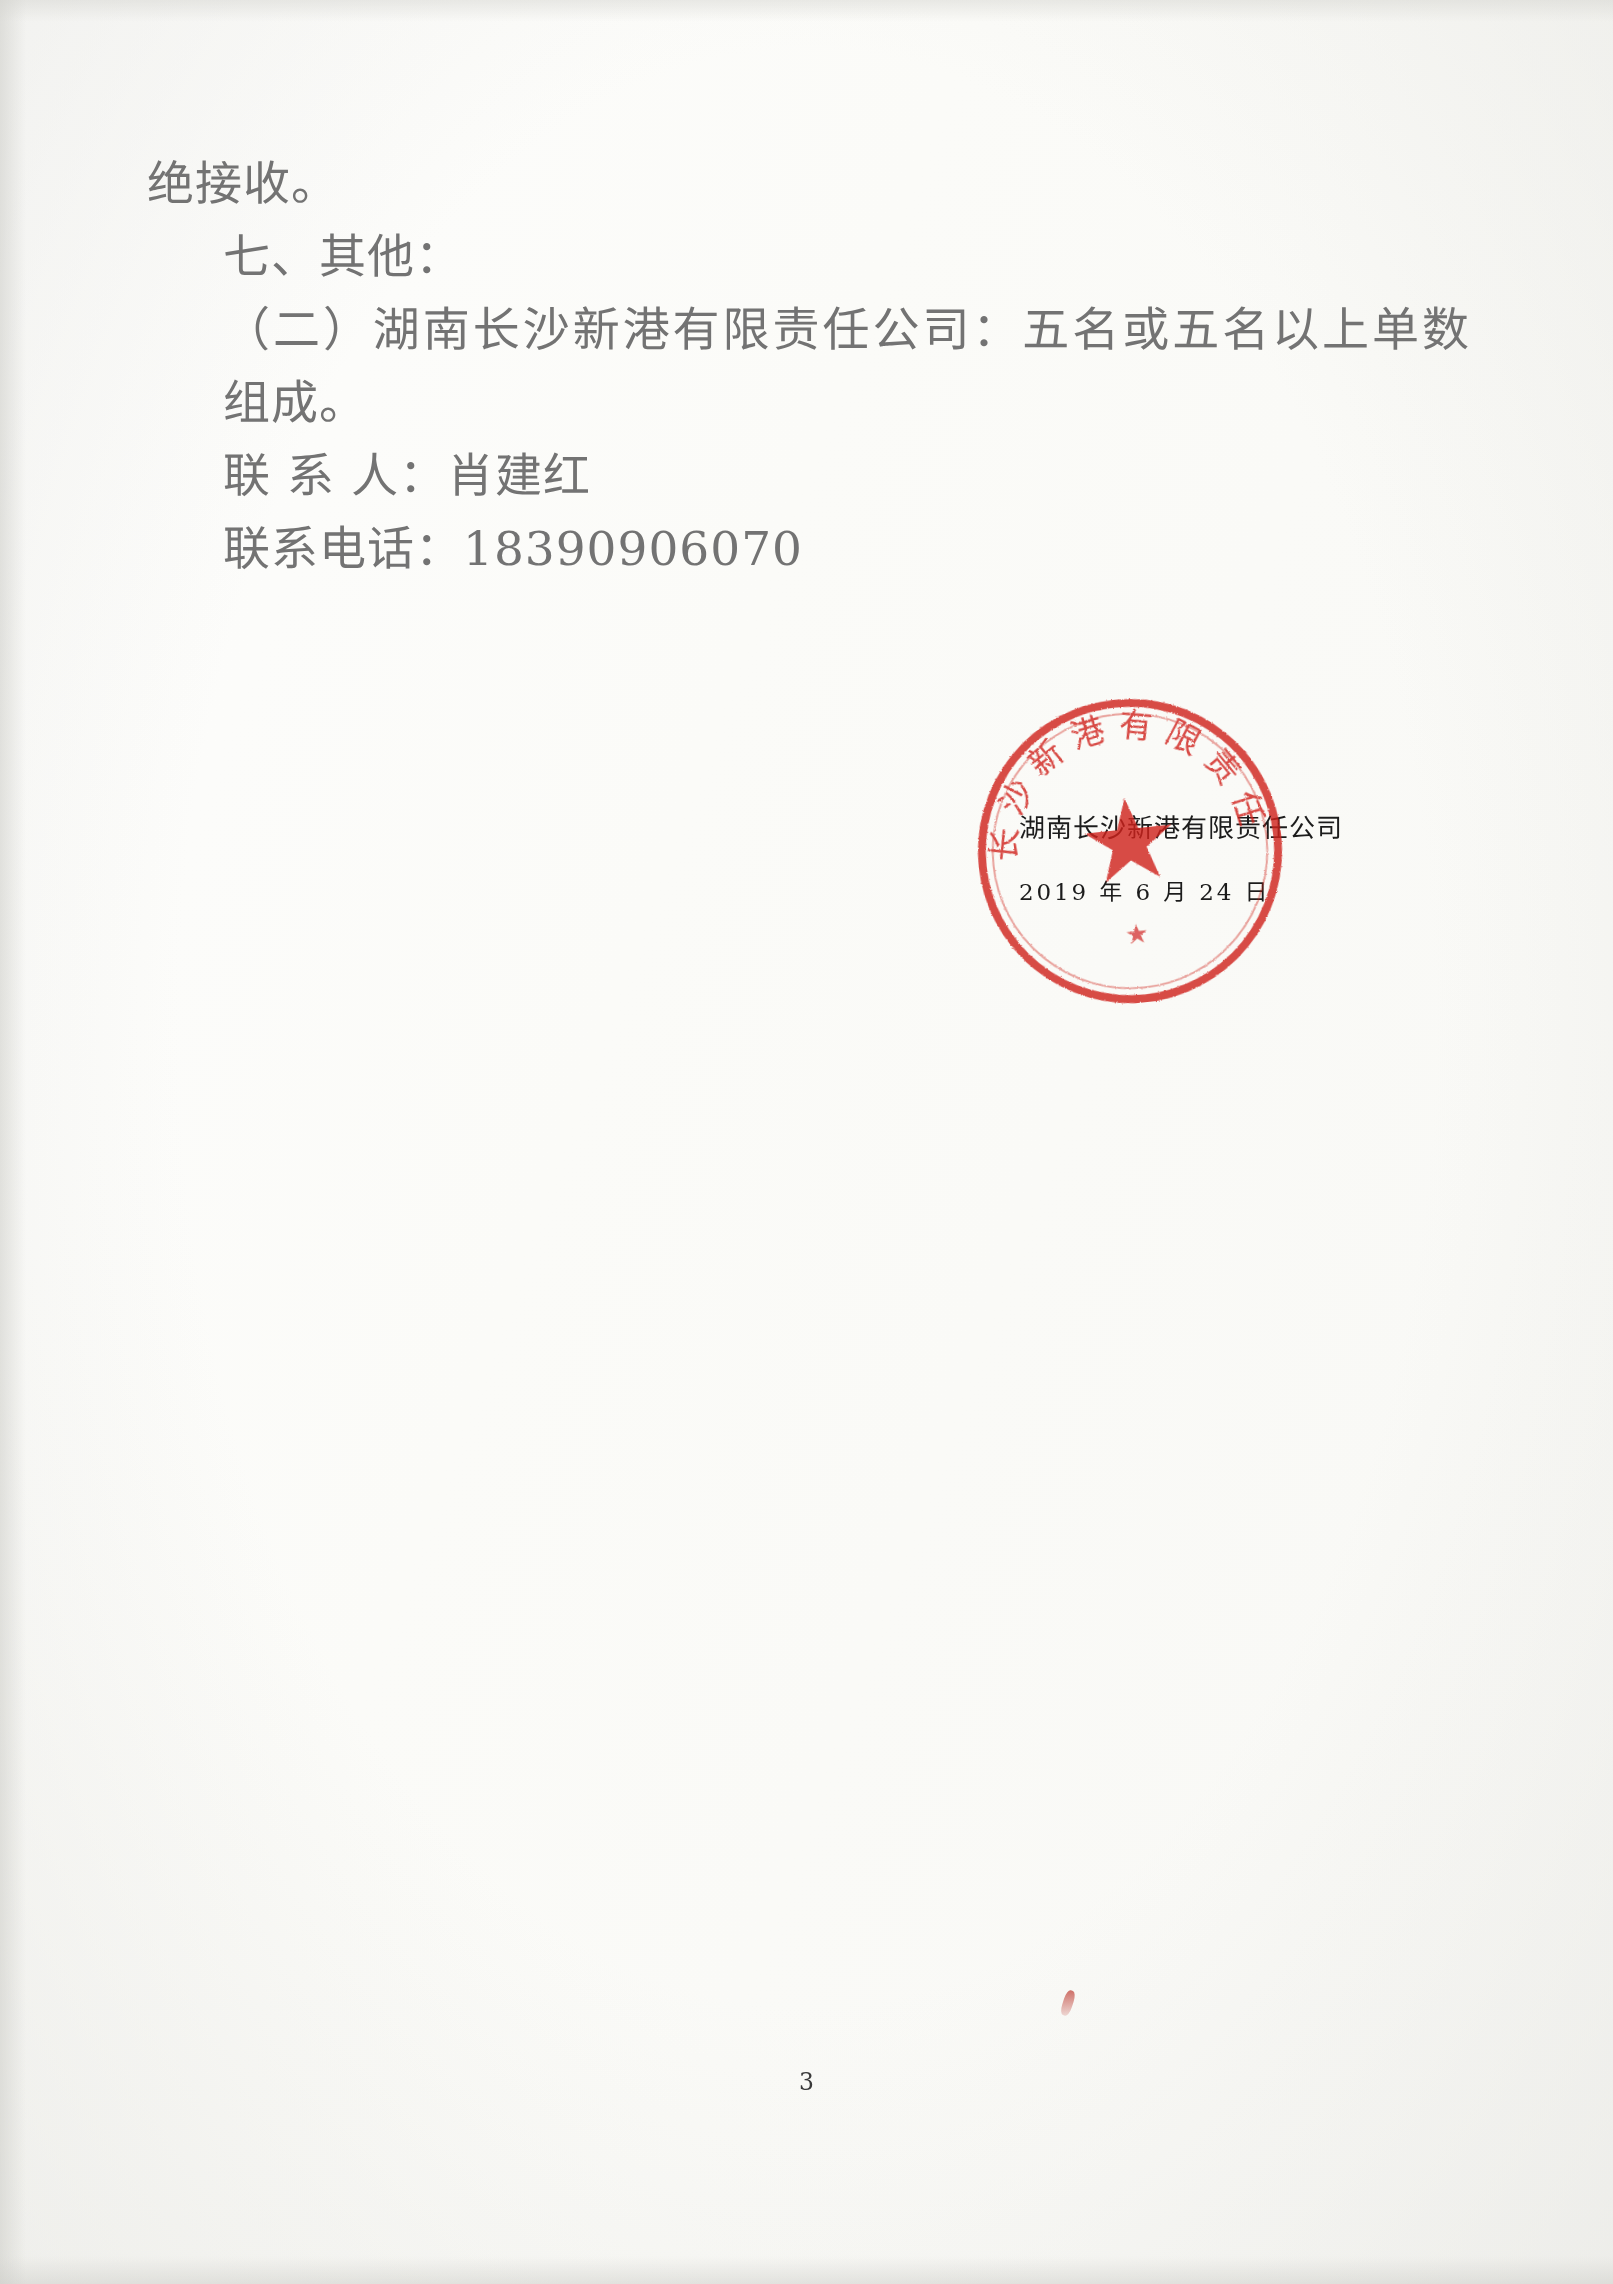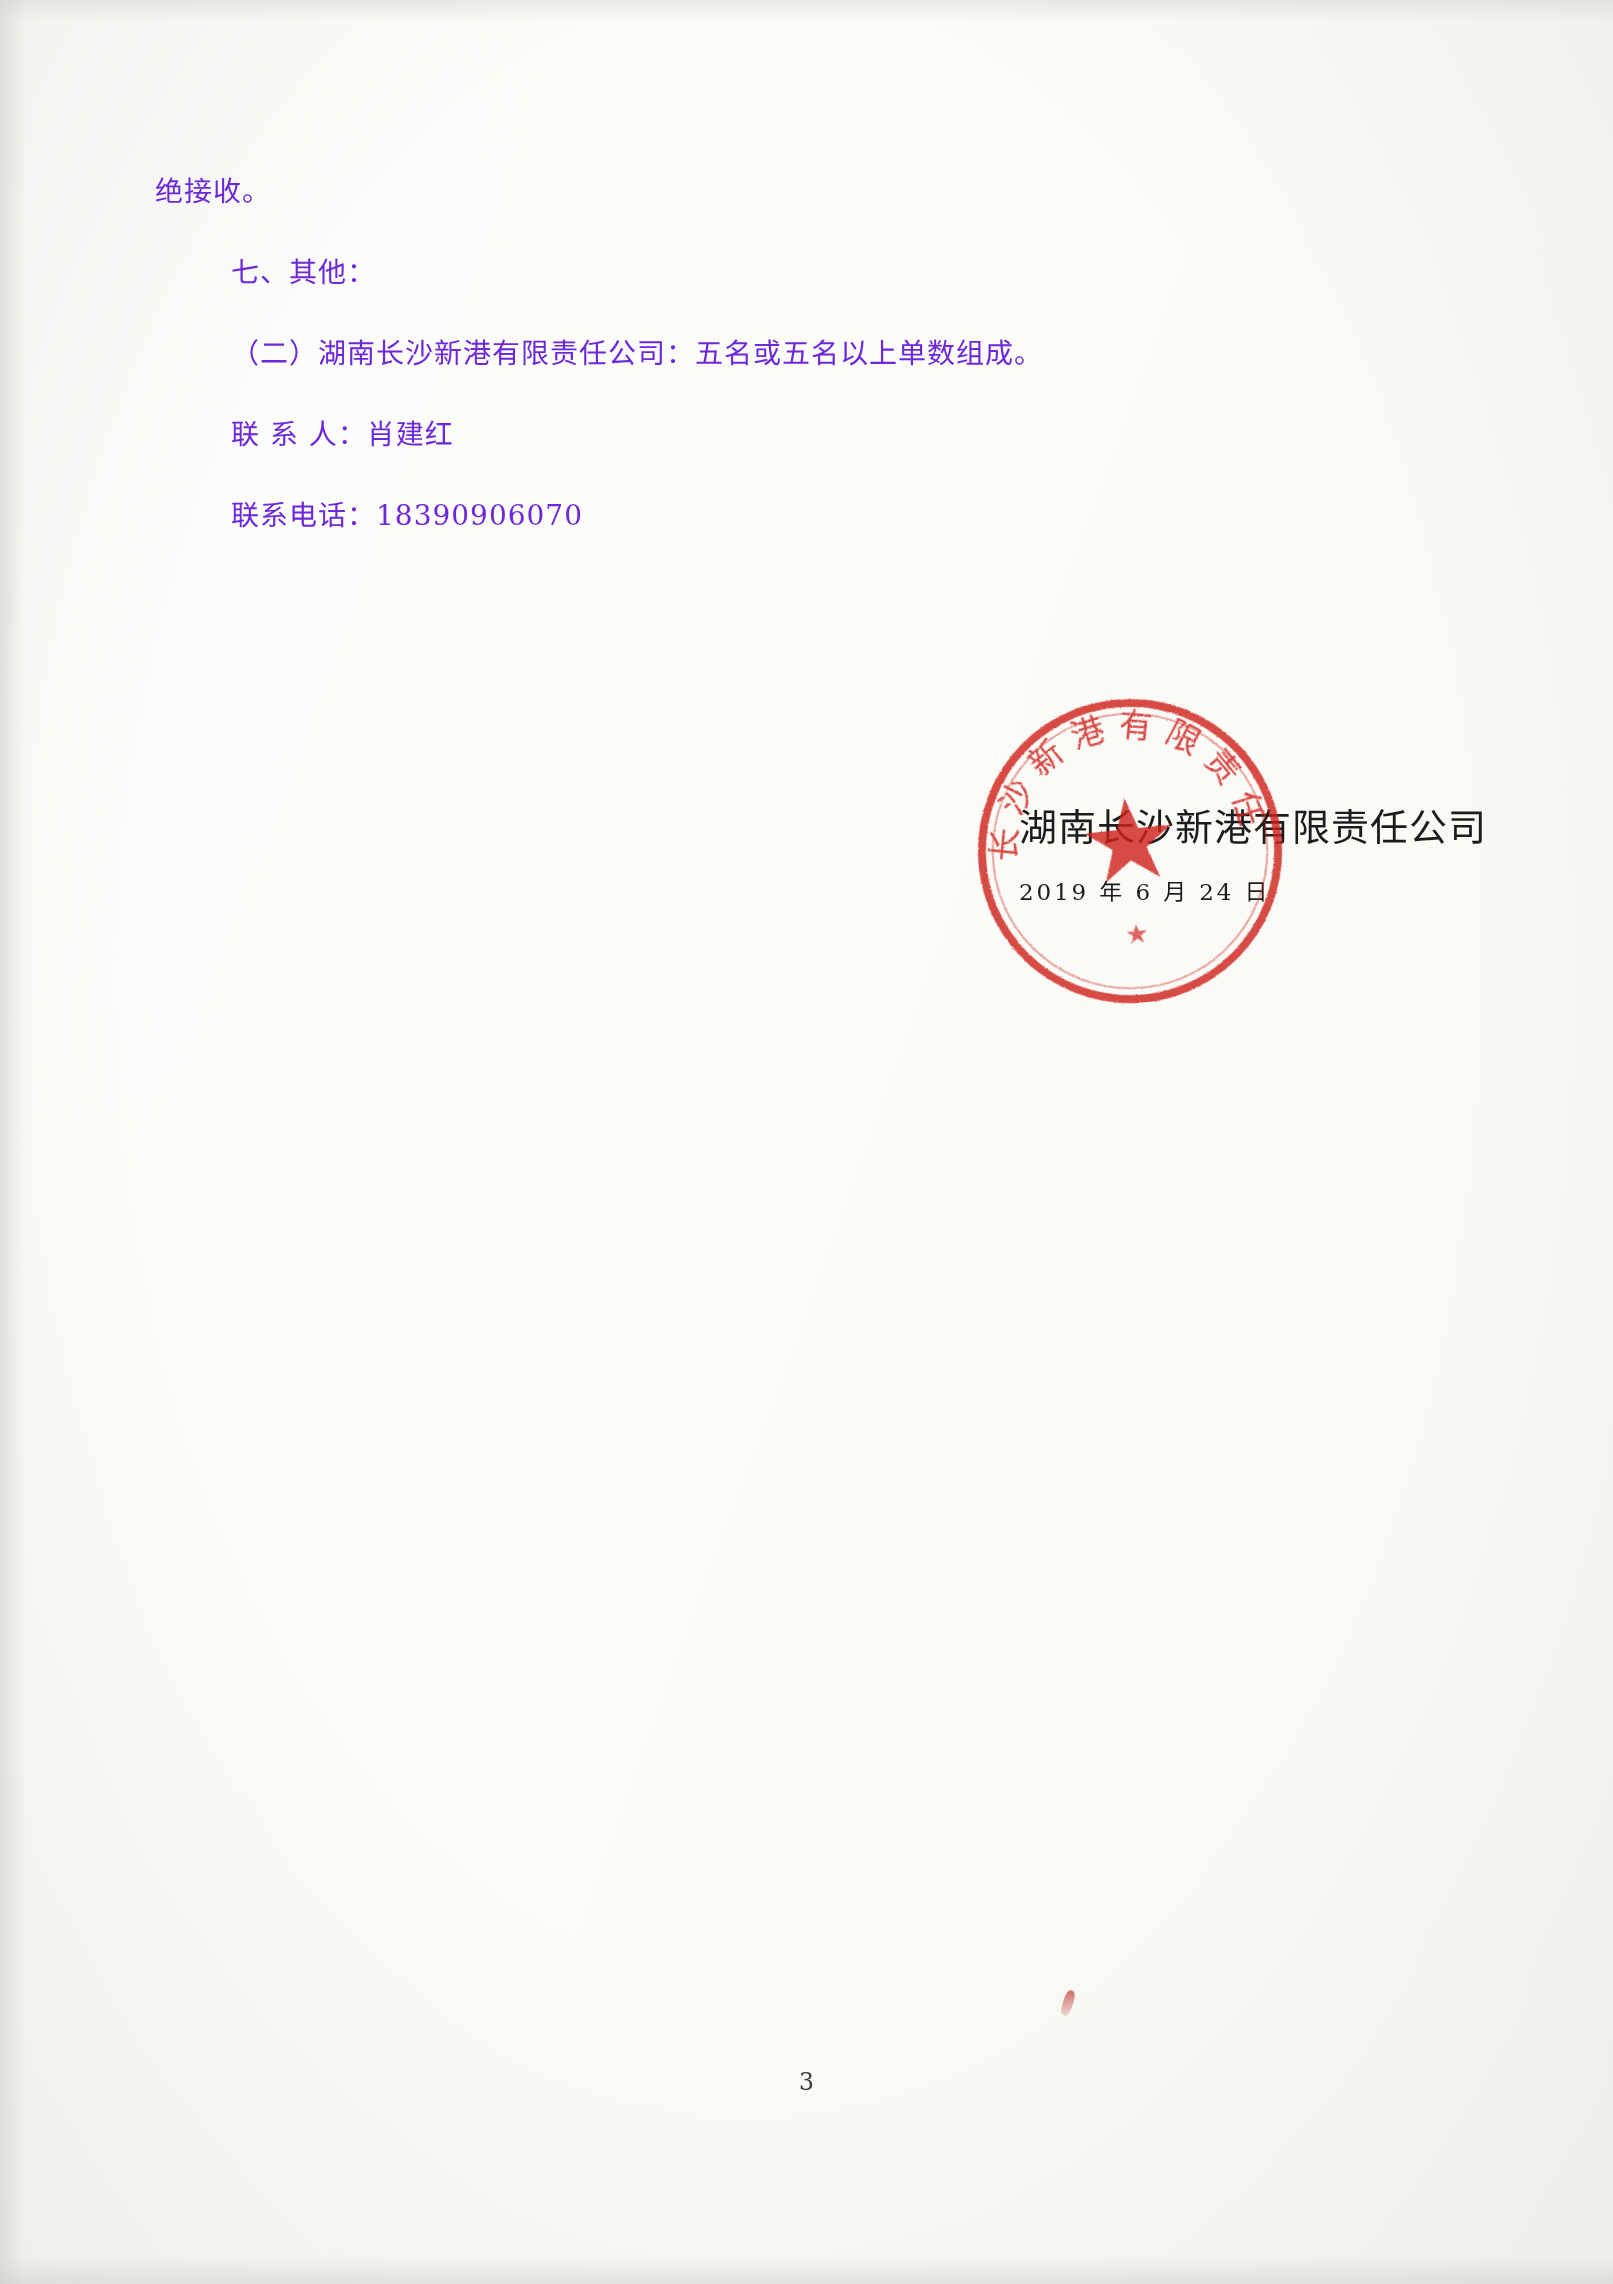--- a/index.html
+++ b/index.html
@@ -46,40 +46,40 @@
   }
 
   #content {
     position: absolute;
     left: 147px;
     top: 147px;
     width: 1323px;
   }
 
   .para {
-    font-size: 28px;
+    font-size: 47px;
     line-height: 73px;
-    color: #6d28d9;
+    color: #737373;
     letter-spacing: 1px;
-    margin: 8px;
+    margin: 0;
     text-align: justify;
   }
   .indent1 { text-indent: 0; padding-left: 0; }
   .indent2 { padding-left: 76px; }
   .indent-item { padding-left: 76px; }
 
   .signature-block {
     position: absolute;
     left: 872px;
     top: 649px;
     width: 490px;
     text-align: left;
   }
   .sig-line {
-    font-size: 38px;
+    font-size: 26px;
     line-height: 65px;
     color: #1c1c1c;
     letter-spacing: 1px;
     white-space: nowrap;
   }
   .sig-date {
     font-size: 23px;
     line-height: 63px;
     color: #1c1c1c;
     letter-spacing: 2.9px;

